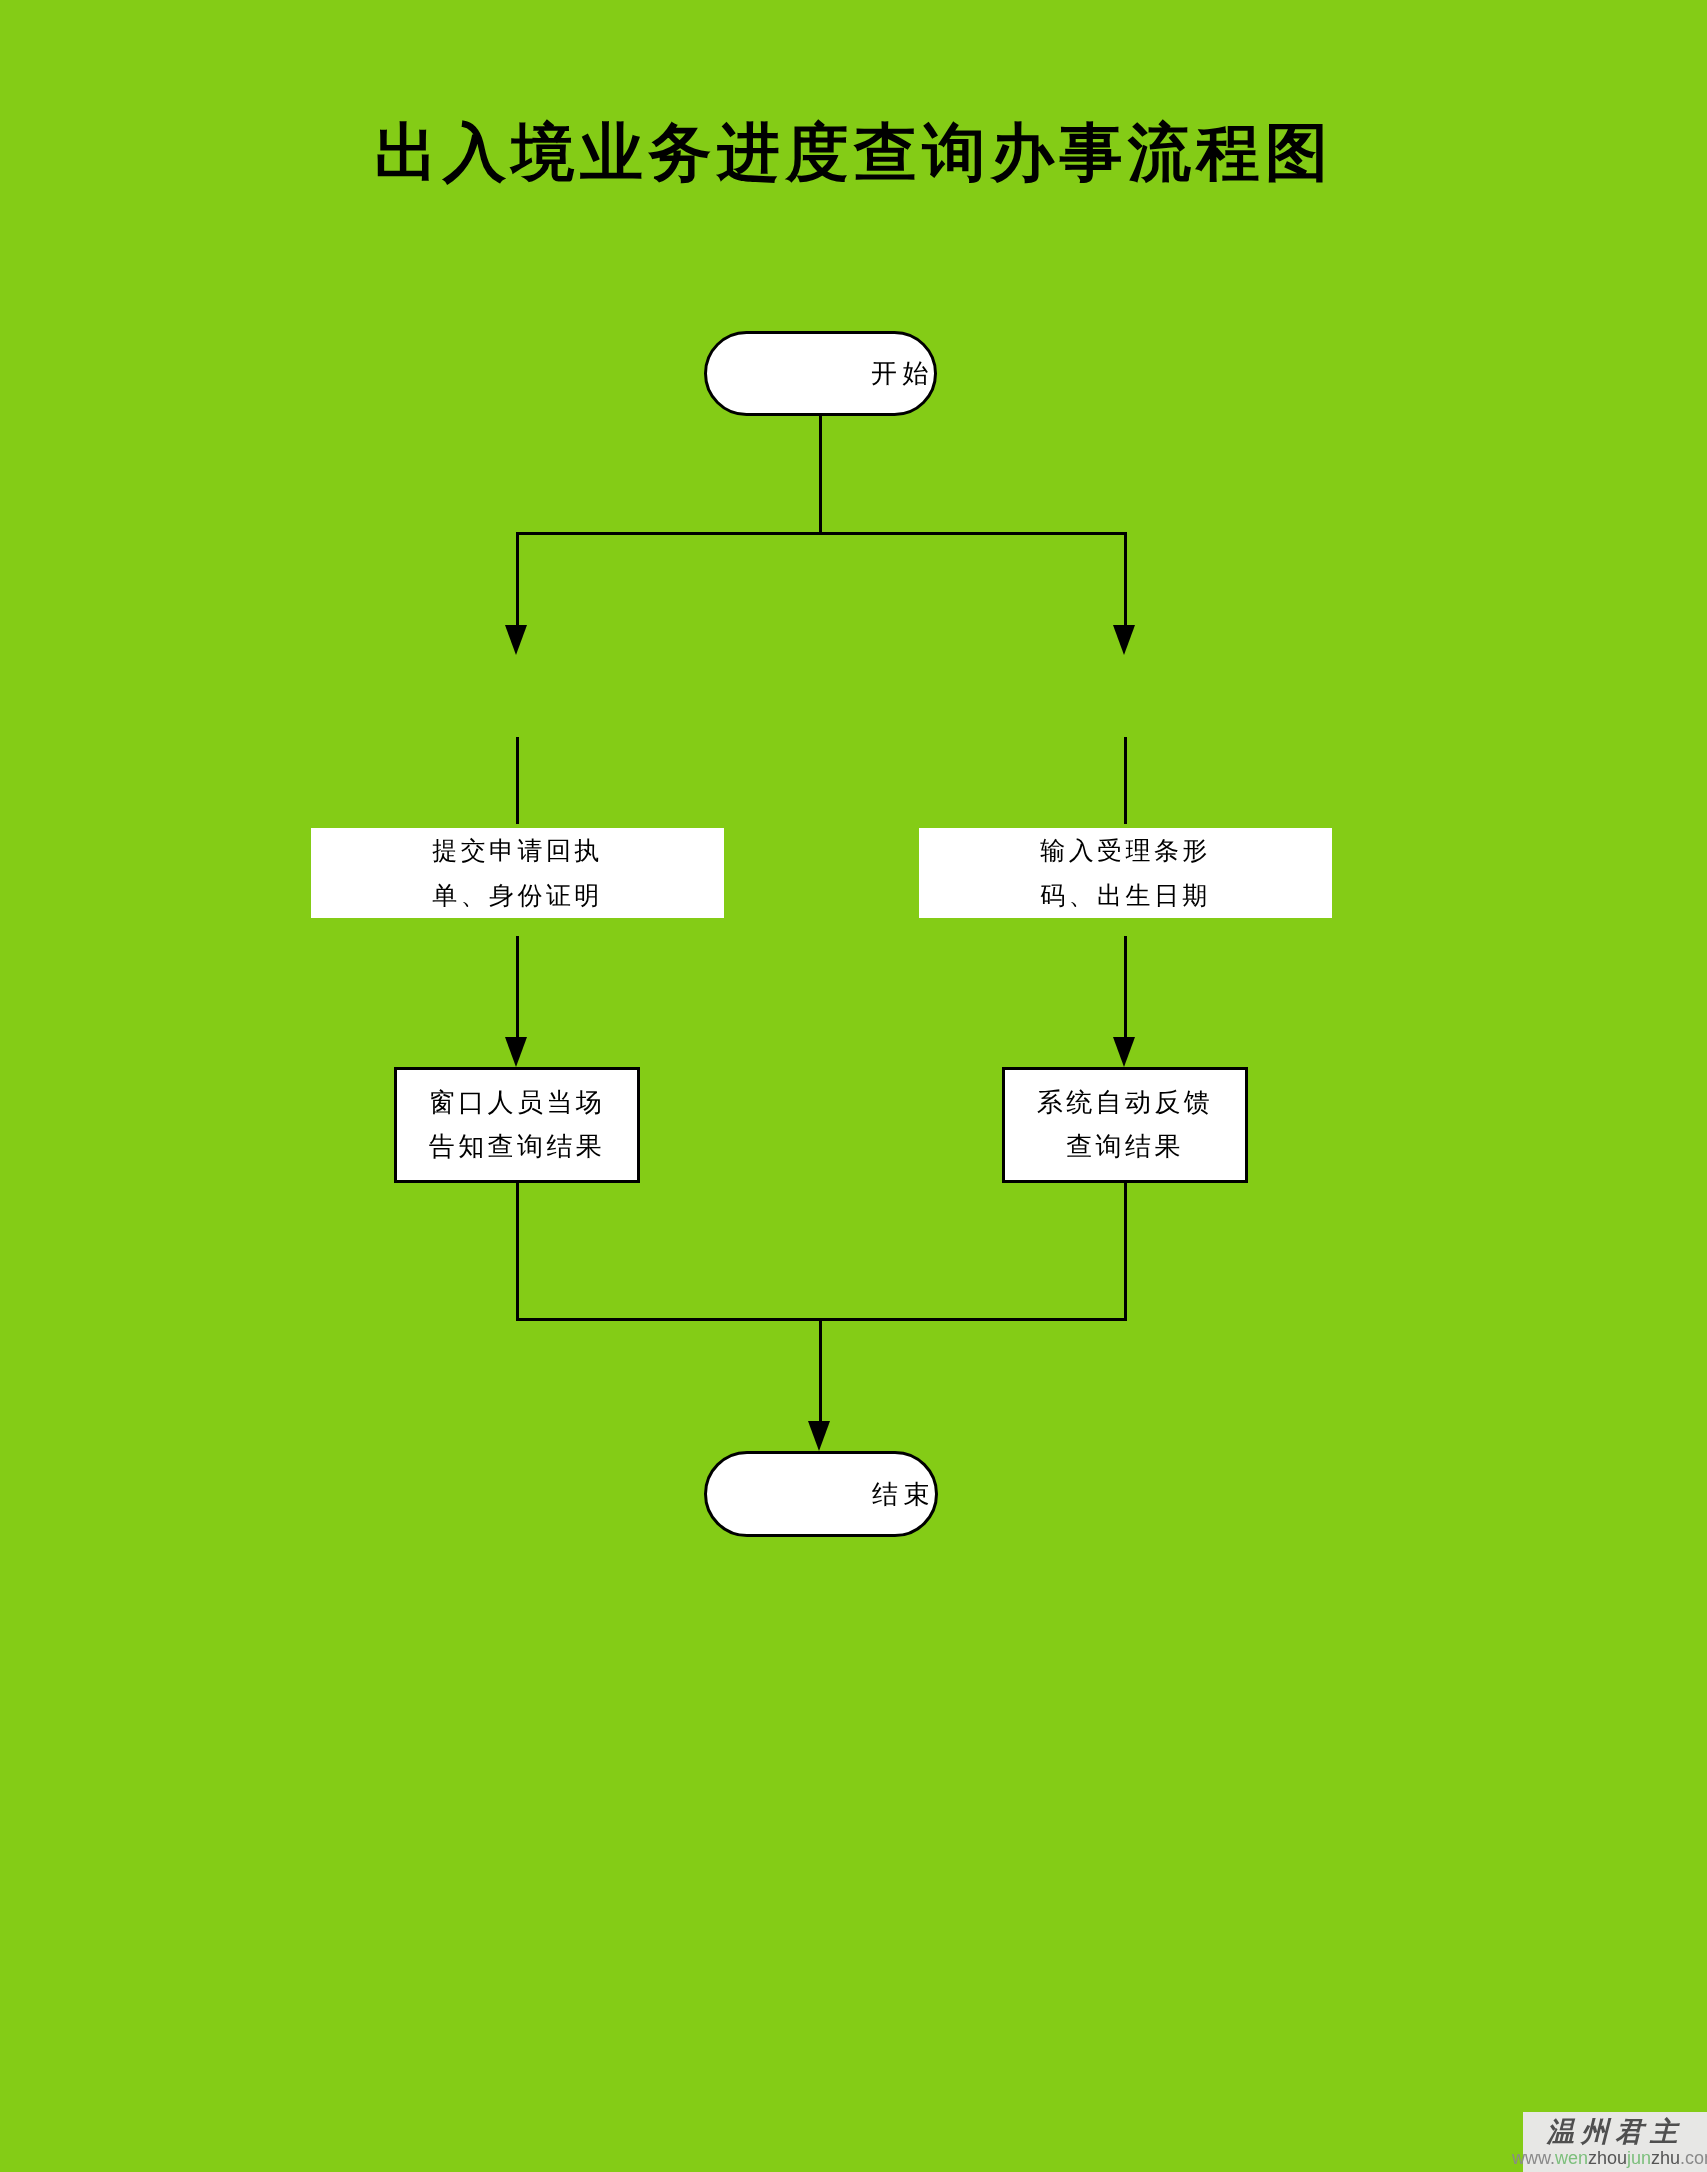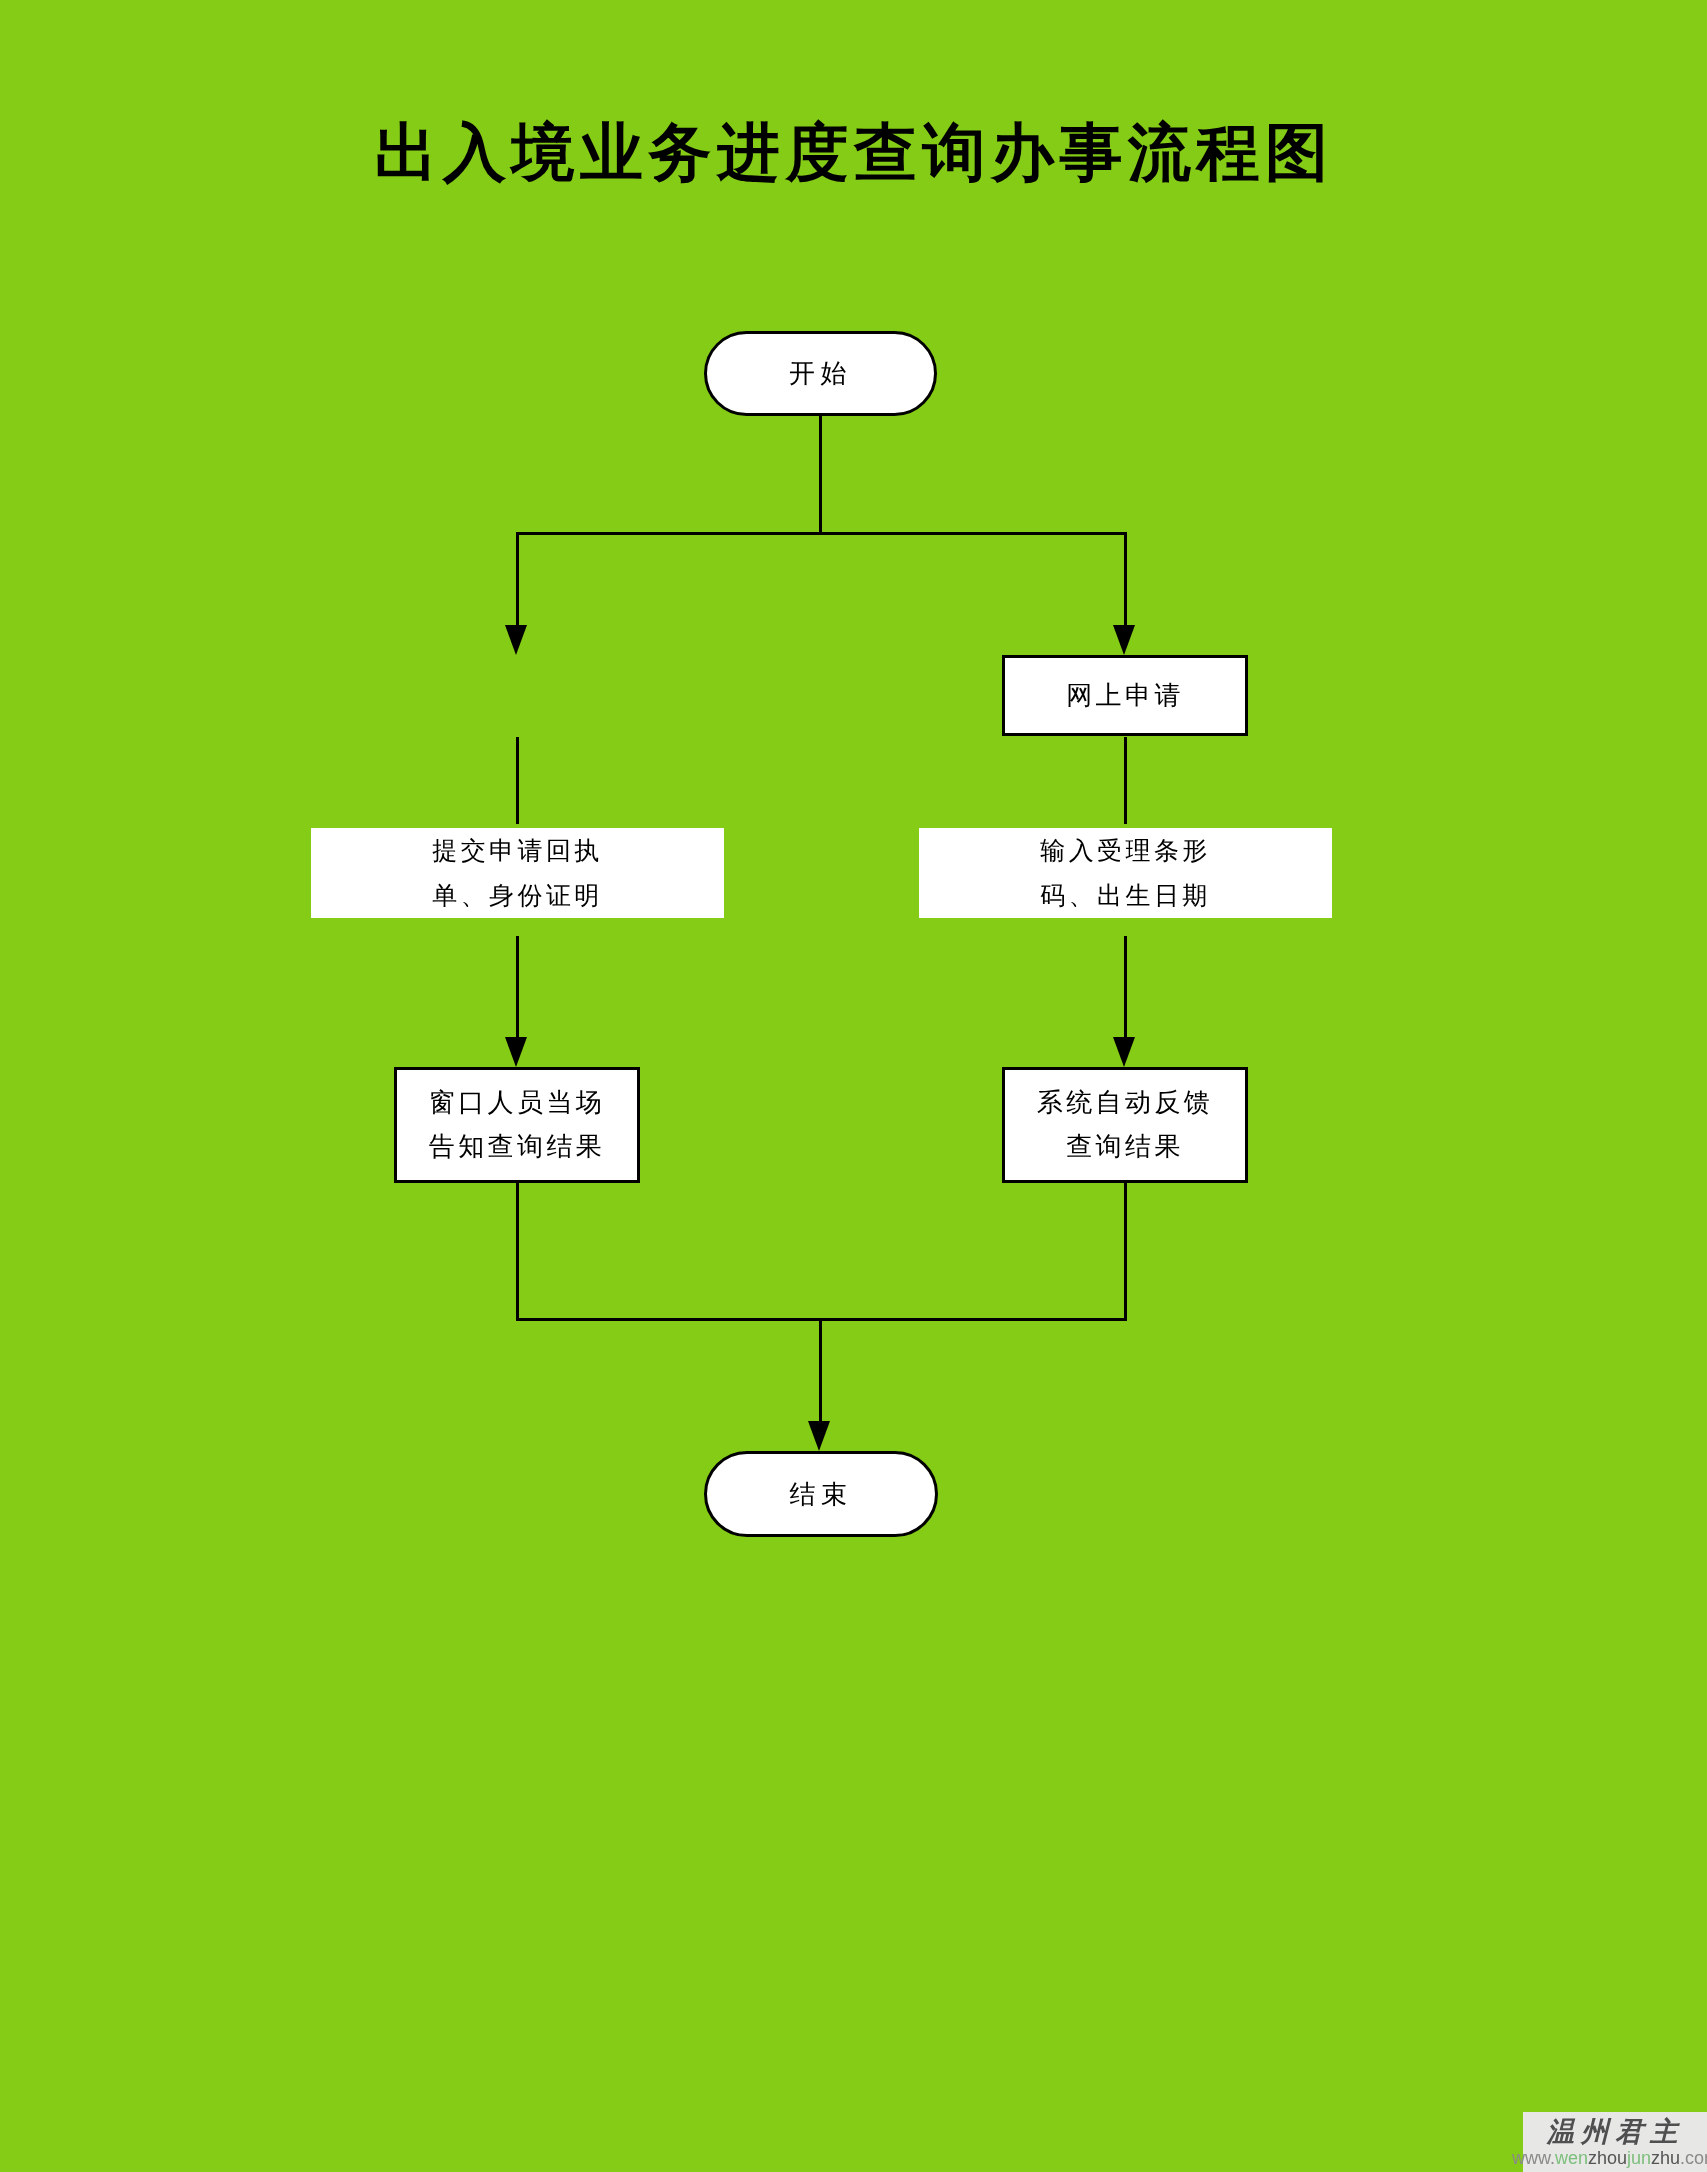--- a/index.html
+++ b/index.html
@@ -24,21 +24,21 @@
     white-space: nowrap;
   }
   .terminator {
     position: absolute;
     box-sizing: border-box;
     border: 3.4px solid #000;
     border-radius: 44px;
     background: #fff;
     display: flex;
     align-items: center;
-    justify-content: center;
+    justify-content: flex-end;
     font-size: 26px;
     letter-spacing: 5.5px;
   }
   .process {
     position: absolute;
     box-sizing: border-box;
     border: 3.4px solid #000;
     background: #fff;
     display: flex;
     flex-direction: column;
@@ -108,23 +108,20 @@
   <div class="vline" style="left:819px; top:414px; height:119px;"></div>
 
   <div class="hline" style="left:516px; top:532px; width:611px;"></div>
 
   <div class="vline" style="left:516px; top:532px; height:95px;"></div>
   <div class="arrow-down" style="left:505px; top:625px;"></div>
 
   <div class="vline" style="left:1124px; top:532px; height:95px;"></div>
   <div class="arrow-down" style="left:1113px; top:625px;"></div>
 
-  <div class="process" style="left:1002px; top:655px; width:246px; height:81px;">
-    <span>网上申请</span>
-  </div>
 
   <div class="vline" style="left:516px; top:737px; height:87px;"></div>
   <div class="edge-label" style="left:311px; top:828px;">
     <div>提交申请回执</div>
     <div>单、身份证明</div>
   </div>
   <div class="vline" style="left:516px; top:936px; height:102px;"></div>
   <div class="arrow-down" style="left:505px; top:1037px;"></div>
 
   <div class="vline" style="left:1124px; top:737px; height:87px;"></div>

